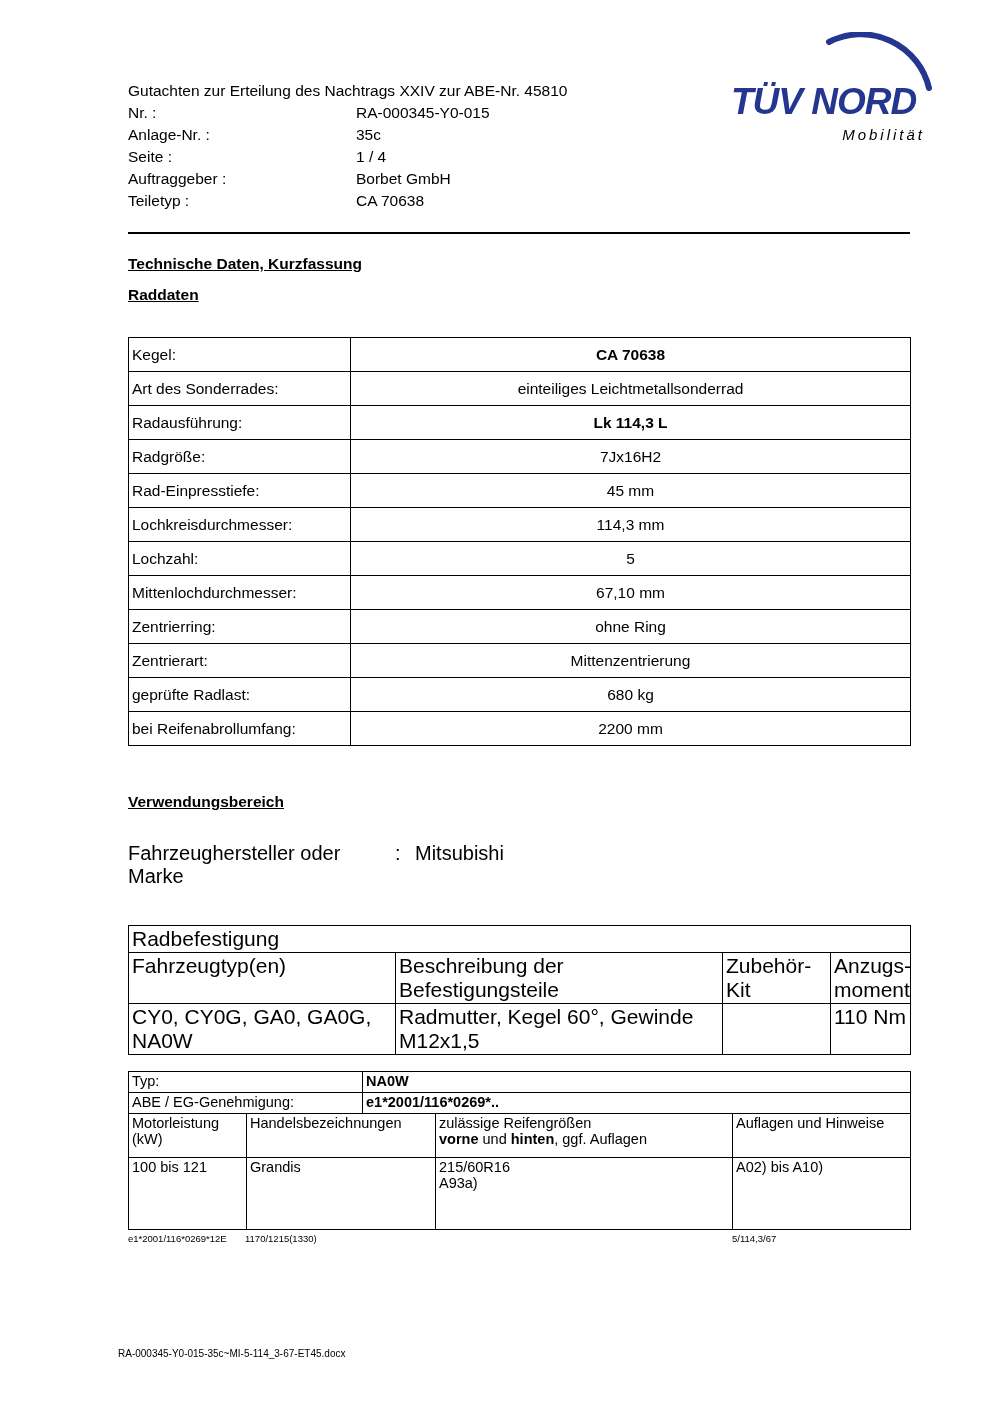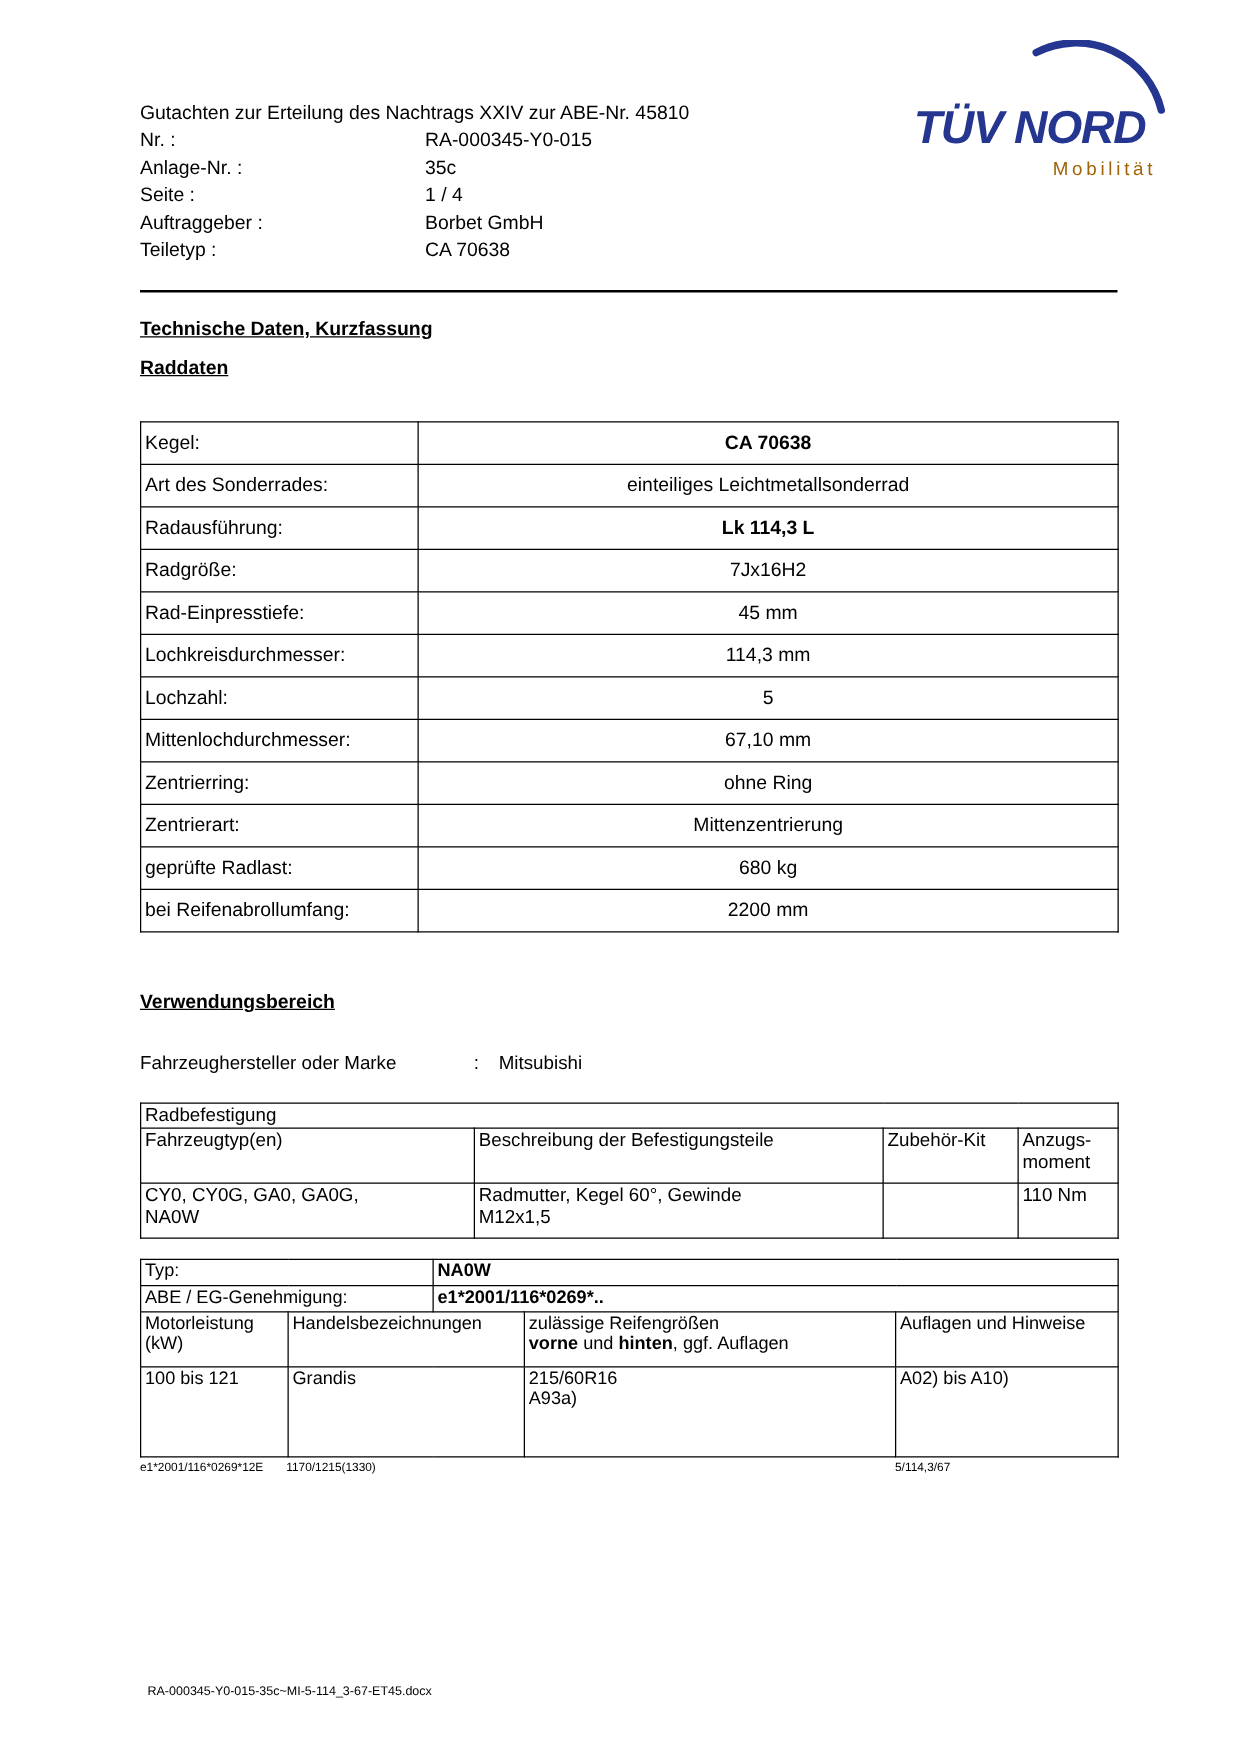--- a/index.html
+++ b/index.html
@@ -2,55 +2,55 @@
 <html><head>
 <meta charset="utf-8">
 <style>
   * { margin:0; padding:0; box-sizing:border-box; }
   html, body { background:#e8e8e8; }
   .page {
     position:relative; width:993px; height:1404px; margin:0 auto;
     background:#ffffff; overflow:hidden;
     font-family:"Liberation Sans", sans-serif; color:#000;
   }
-  .content { position:absolute; left:112px; top:80px; width:782px; }
+  .content { position:absolute; left:128px; top:80px; width:782px; }
 
   
   .doc-header { font-size:15.5px; line-height:22px; }
   .field-row { display:flex; }
   .field-label { width:228px; }
 
   
   .logo { position:absolute; right:54px; top:32px; width:210px; }
-  .logo-tagline { letter-spacing:3px; font-size:15px; color:#a16207; text-align:right; padding-right:14px; margin-top:-2px; }
+  .logo-tagline { font-style:italic; letter-spacing:3px; font-size:15px; color:#000000; text-align:right; padding-right:14px; margin-top:-2px; }
 
   .rule { margin-top:20px; border-top:2px solid #000; }
 
   .heading { margin-top:21px; font-weight:bold; text-decoration:underline; font-size:15.5px; line-height:18px; }
   .heading.sub { margin-top:13px; }
   .heading.verwendung { margin-top:47px; }
 
   table { border-collapse:collapse; }
   td { border:1px solid #000; }
   .pre { white-space:pre-line; }
   .bv { font-weight:bold; }
 
   
   .raddaten { margin-top:33px; width:782px; table-layout:fixed; font-size:15.5px; }
   .raddaten td { height:34px; }
   .raddaten .lbl { padding-left:3px; }
   .raddaten .val { text-align:center; }
 
   
-  .vehicle-line { margin-top:31px; font-size:15px; display:flex; }
+  .vehicle-line { margin-top:31px; font-size:20px; display:flex; }
   .veh-label { width:267px; }
   .veh-colon { width:20px; }
 
   
-  .befestigung { margin-top:23px; width:782px; table-layout:fixed; font-size:15px; }
+  .befestigung { margin-top:37px; width:782px; table-layout:fixed; font-size:21px; }
   .befestigung td { vertical-align:top; padding:1px 3px; }
   .befestigung .title-row td { height:20px; }
   .befestigung .head-row td { height:44px; }
   .befestigung .data-row td { height:44px; }
 
   
   .typtab { margin-top:16px; width:782px; table-layout:fixed; font-size:14.5px; }
   .typtab td { vertical-align:top; padding:1px 3px; }
   .typtab .small-row td { height:21px; }
   .typtab .head-row td { height:44px; }

